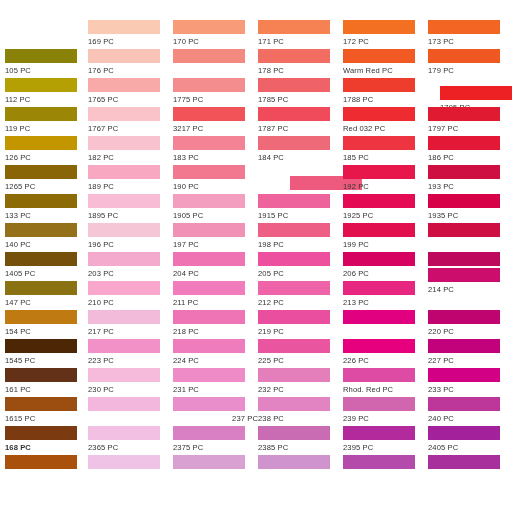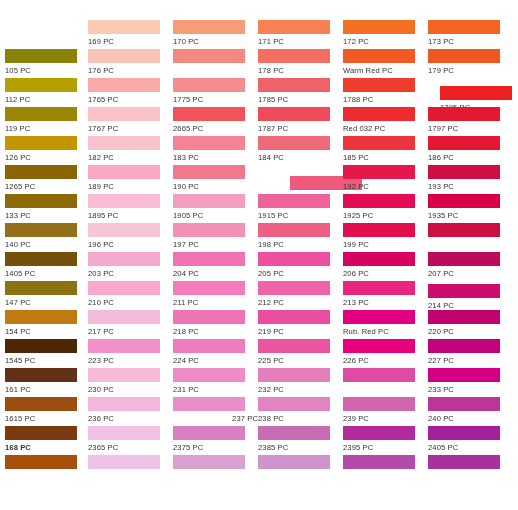--- a/index.html
+++ b/index.html
@@ -162,21 +162,20 @@
       <div class="cell" style="top: 339px;">
         <span class="swatch" style="background: rgb(242, 145, 199);"></span>
         <span class="label">223 PC</span>
       </div>
       <div class="cell" style="top: 368px;">
         <span class="swatch" style="background: rgb(246, 186, 218);"></span>
         <span class="label">230 PC</span>
       </div>
       <div class="cell" style="top: 397px;">
         <span class="swatch" style="background: rgb(243, 182, 221);"></span>
-        <span class="label">236 PC</span>
       </div>
       <div class="cell" style="top: 426px;">
         <span class="swatch" style="background: rgb(241, 192, 226);"></span>
         <span class="label">2365 PC</span>
       </div>
       <div class="cell" style="top: 455px;">
         <span class="swatch" style="background: rgb(239, 195, 230);"></span>
         <span class="label"></span>
       </div>
     </div>
@@ -187,21 +186,21 @@
       </div>
       <div class="cell" style="top: 49px;">
         <span class="swatch" style="background: rgb(244, 137, 127);"></span>
       </div>
       <div class="cell" style="top: 78px;">
         <span class="swatch" style="background: rgb(243, 141, 142);"></span>
         <span class="label">1775 PC</span>
       </div>
       <div class="cell" style="top: 107px;">
         <span class="swatch" style="background: rgb(242, 83, 88);"></span>
-        <span class="label">2665 PC</span>
+        <span class="label">3217 PC</span>
       </div>
       <div class="cell" style="top: 136px;">
         <span class="swatch" style="background: rgb(245, 131, 150);"></span>
         <span class="label">183 PC</span>
       </div>
       <div class="cell" style="top: 165px;">
         <span class="swatch" style="background: rgb(242, 120, 143);"></span>
         <span class="label">190 PC</span>
       </div>
       <div class="cell" style="top: 194px;">
@@ -347,28 +346,28 @@
       <div class="cell" style="top: 252px;">
         <span class="swatch" style="background: rgb(215, 3, 96);"></span>
         <span class="label">206 PC</span>
       </div>
       <div class="cell" style="top: 281px;">
         <span class="swatch" style="background: rgb(230, 38, 127);"></span>
         <span class="label">213 PC</span>
       </div>
       <div class="cell" style="top: 310px;">
         <span class="swatch" style="background: rgb(224, 0, 128);"></span>
-        <span class="label">Rub. Red PC</span>
       </div>
       <div class="cell" style="top: 339px;">
         <span class="swatch" style="background: rgb(230, 0, 126);"></span>
         <span class="label">226 PC</span>
       </div>
       <div class="cell" style="top: 368px;">
         <span class="swatch" style="background: rgb(222, 75, 164);"></span>
+        <span class="label">Rhod. Red PC</span>
       </div>
       <div class="cell" style="top: 397px;">
         <span class="swatch" style="background: rgb(210, 102, 174);"></span>
         <span class="label">239 PC</span>
       </div>
       <div class="cell" style="top: 426px;">
         <span class="swatch" style="background: rgb(179, 42, 156);"></span>
         <span class="label">2395 PC</span>
       </div>
       <div class="cell" style="top: 455px;">
@@ -405,21 +404,21 @@
         <span class="swatch" style="background: rgb(215, 1, 72);"></span>
         <span class="label">1935 PC</span>
       </div>
       <div class="cell" style="top: 223px;">
         <span class="swatch" style="background: rgb(205, 16, 65);"></span>
       </div>
       <div class="cell" style="top: 252px;">
         <span class="swatch" style="background: rgb(189, 10, 93);"></span>
         <span class="label">207 PC</span>
       </div>
-      <div class="cell" style="top: 268px; margin-top: 16px;">
+      <div class="cell" style="top: 268px;">
         <span class="swatch" style="background: rgb(205, 13, 108);"></span>
         <span class="label">214 PC</span>
       </div>
       <div class="cell" style="top: 310px;">
         <span class="swatch" style="background: rgb(192, 4, 111);"></span>
         <span class="label">220 PC</span>
       </div>
       <div class="cell" style="top: 339px;">
         <span class="swatch" style="background: rgb(194, 2, 122);"></span>
         <span class="label">227 PC</span>

